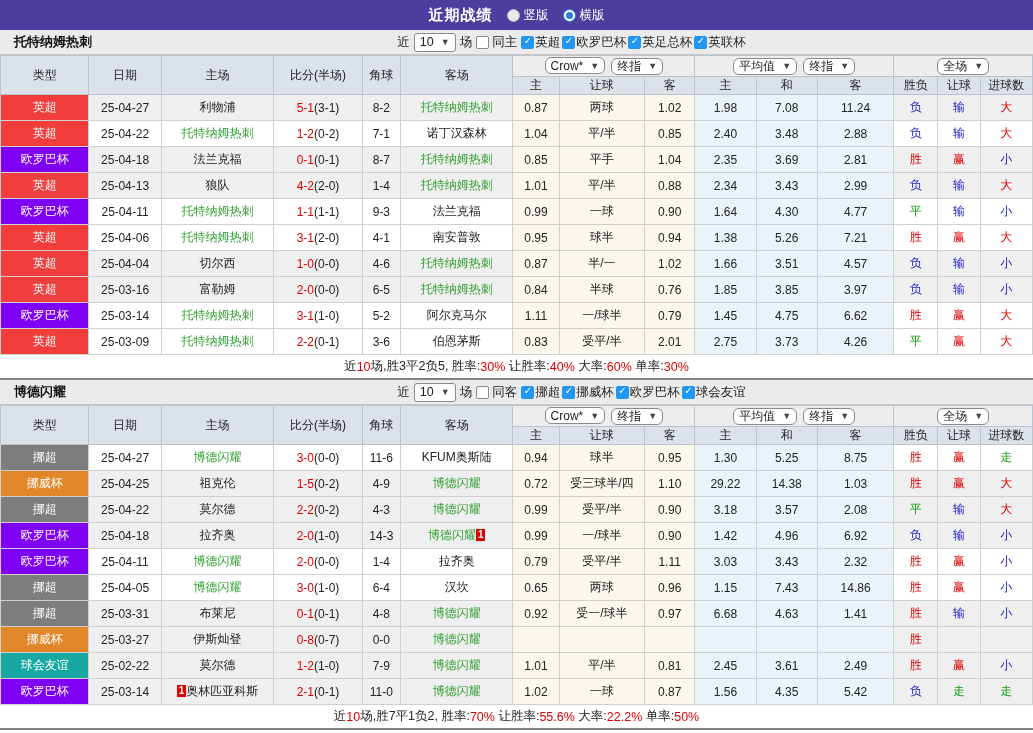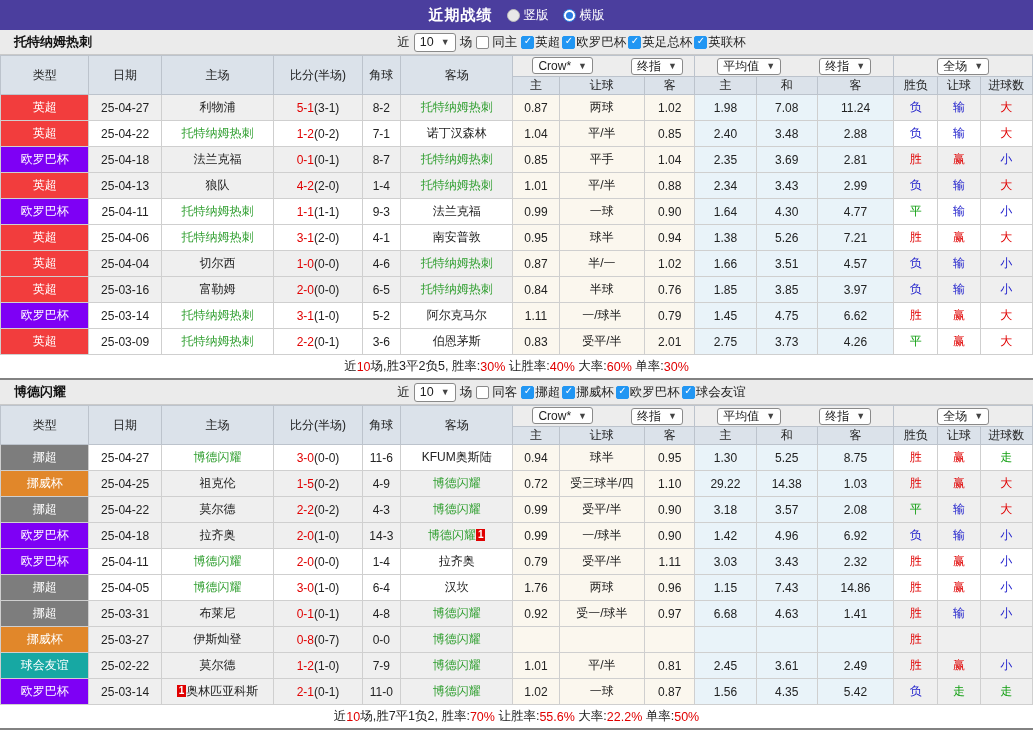--- a/index.html
+++ b/index.html
@@ -62,21 +62,21 @@
   .cb.on::after { content: "✓"; position: absolute; left: 1.5px; top: -1.5px; color: #fff; font-size: 10px; font-weight: bold; }
   
   table { width: 1033px; border-collapse: collapse; table-layout: fixed; }
   th, td {
     border: 1px solid #cfcfcf;
     text-align: center; padding: 0;
     overflow: hidden; white-space: nowrap;
   }
   thead th { border-color: #bcc3cc; font-weight: normal; font-size: 12px; }
   tr.h1 th.grp { background: #ededed; height: 21px; }
-  tr.h1 th.grp .sel-box { height: 17px; margin: 0 19px; }
+  tr.h1 th.grp .sel-box { height: 17px; margin: 0 3px; border-radius: 6px; }
   thead th.span2 { background: #dbe2ea; }
   tr.h2 th { background: #dbe2ea; height: 18px; }
   tbody tr { height: 26px; background: #fff; }
   tbody tr.shade { background: #efefef; }
   td.type { color: #fff; font-size: 12px; }
   td.cream { background: #fbf7ee; }
   td.pblue { background: #e9f3f9; }
   .focal { color: #2e9e2e; }
   .ft { color: #e00000; }
   .ht { color: #222; }
@@ -577,21 +577,21 @@
     <td style="color: rgb(224, 0, 0);">赢</td>
     <td style="color: rgb(34, 34, 204);">小</td>
   </tr>
         <tr class="mrow">
     <td class="type" style="background: rgb(125, 125, 125);">挪超</td>
     <td>25-04-05</td>
     <td><span class="focal">博德闪耀</span></td>
     <td><span class="ft">3-0</span><span class="ht">(1-0)</span></td>
     <td>6-4</td>
     <td><span>汉坎</span></td>
-    <td class="cream">1.76</td>
+    <td class="cream">0.65</td>
     <td class="cream">两球</td>
     <td class="cream">0.96</td>
     <td class="pblue">1.15</td>
     <td class="pblue">7.43</td>
     <td class="pblue">14.86</td>
     <td style="color: rgb(224, 0, 0);">胜</td>
     <td style="color: rgb(224, 0, 0);">赢</td>
     <td style="color: rgb(34, 34, 204);">小</td>
   </tr>
         <tr class="mrow shade">

